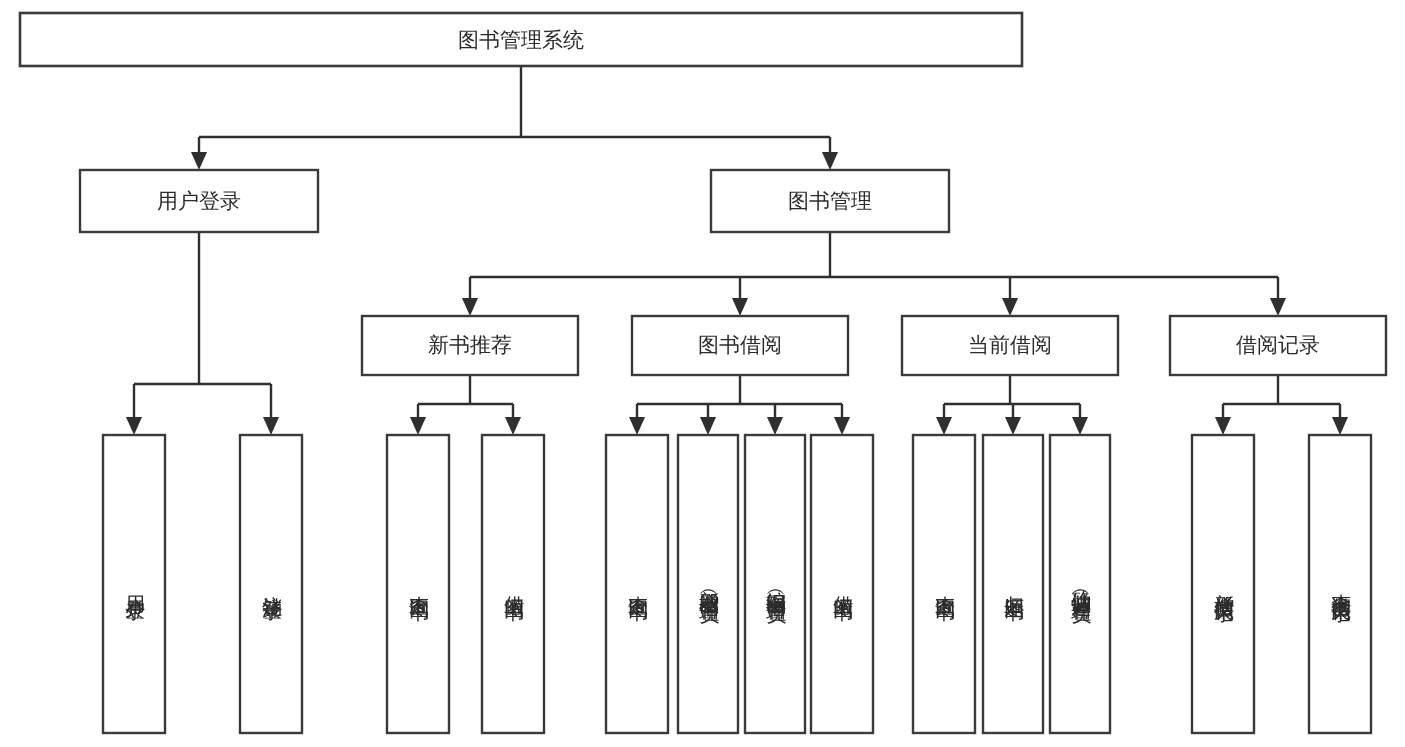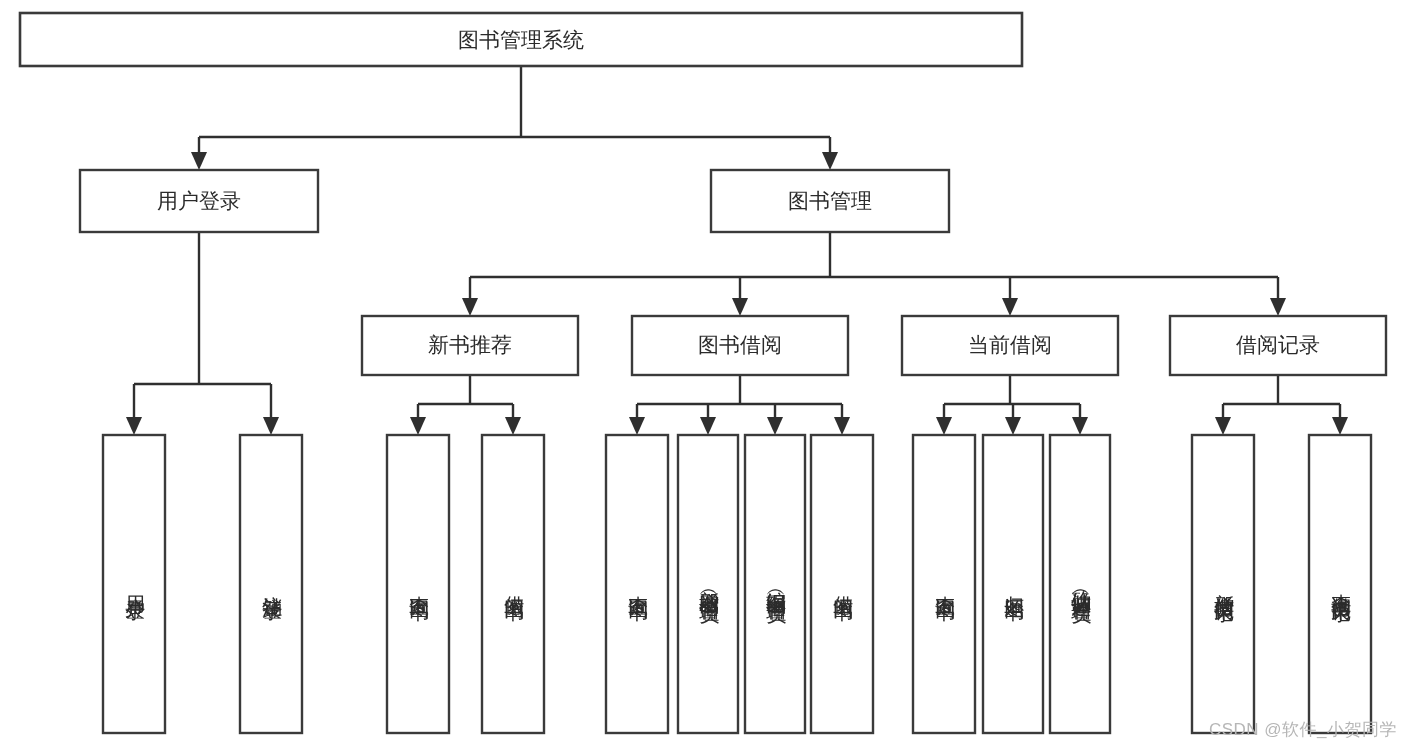--- a/index.html
+++ b/index.html
@@ -232,14 +232,13 @@
       <rect class="node-rect" x="1192" y="435" width="62" height="298"></rect>
       <text class="node-label vertical" x="1223" y="584">新增借阅记录</text>
     </g>
     <g>
       <rect class="node-rect" x="1309" y="435" width="62" height="298"></rect>
       <text class="node-label vertical" x="1340" y="584">查询借阅记录</text>
     </g>
 
   </svg>
 
-  <div class="watermark">CSDN @软件_小贺同学</div>
 </div>
 
 </body></html>

